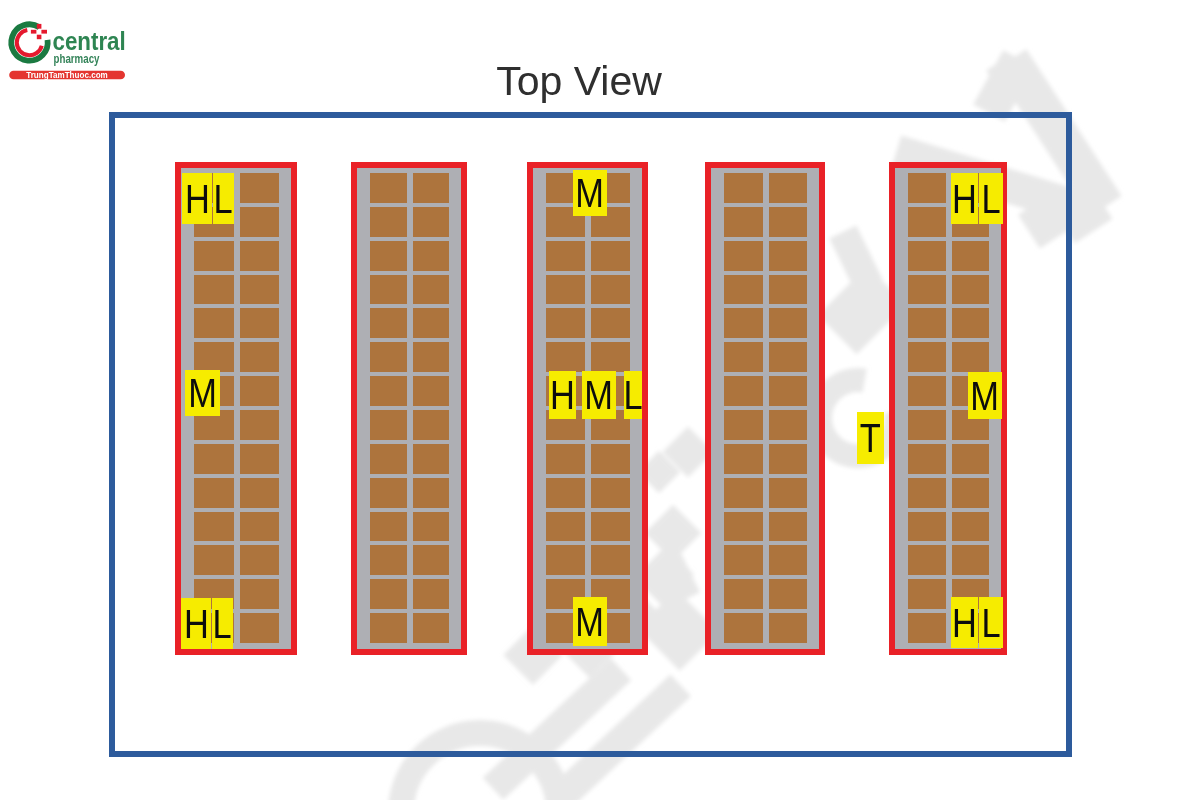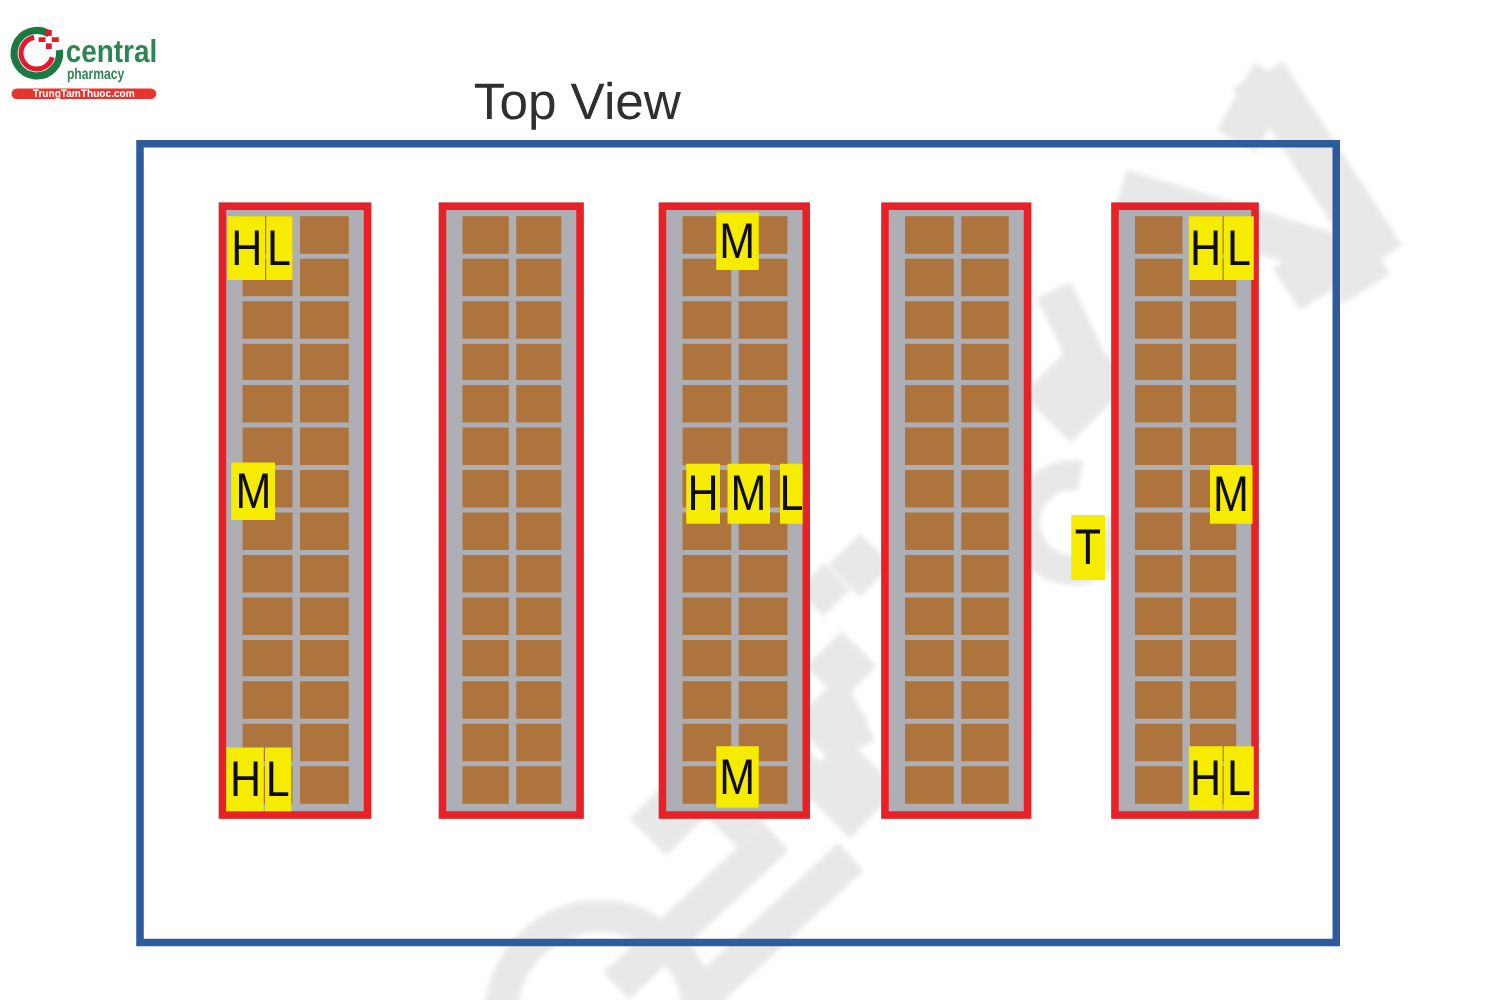--- a/index.html
+++ b/index.html
@@ -1,18 +1,18 @@
 <!DOCTYPE html>
 <html><head><meta charset="utf-8"><title>Top View</title>
 <style>
 html,body{margin:0;padding:0;width:1200px;height:800px;background:#ffffff;overflow:hidden}
 body{position:relative;font-family:"Liberation Sans",sans-serif}
 .abs{position:absolute}
 .frame{position:absolute;left:109px;top:112px;width:963px;height:645px;border:6px solid #2d5b9c;box-sizing:border-box}
-.title{position:absolute;left:379px;top:61px;width:400px;text-align:left;font-size:41px;line-height:1;color:#2f2f2f}
+.title{position:absolute;left:379px;top:61px;width:400px;text-align:center;font-size:41px;line-height:1;color:#2f2f2f}
 .rack{position:absolute;top:162px;height:493px;border:6px solid #e92127;background:#aeafb4;box-sizing:border-box;padding:5px 12px 6px 13px;display:grid;grid-template-columns:1fr 1fr;grid-template-rows:repeat(14,1fr);gap:4px 6px}
 .cell{background:#ad743d}
 .lbl{position:absolute;background:#f6ec00;color:#0d0d0d;display:flex;align-items:center;justify-content:center;font-size:40px;line-height:1}
 .lbl>span{display:block;transform:scaleX(0.86)}
 </style></head>
 <body>
 <svg class="abs" style="left:0;top:0" width="1200" height="800" viewBox="0 0 1200 800">
     <defs>
       <filter id="b" x="-20%" y="-20%" width="140%" height="140%">
         <feGaussianBlur stdDeviation="2.2"></feGaussianBlur>

